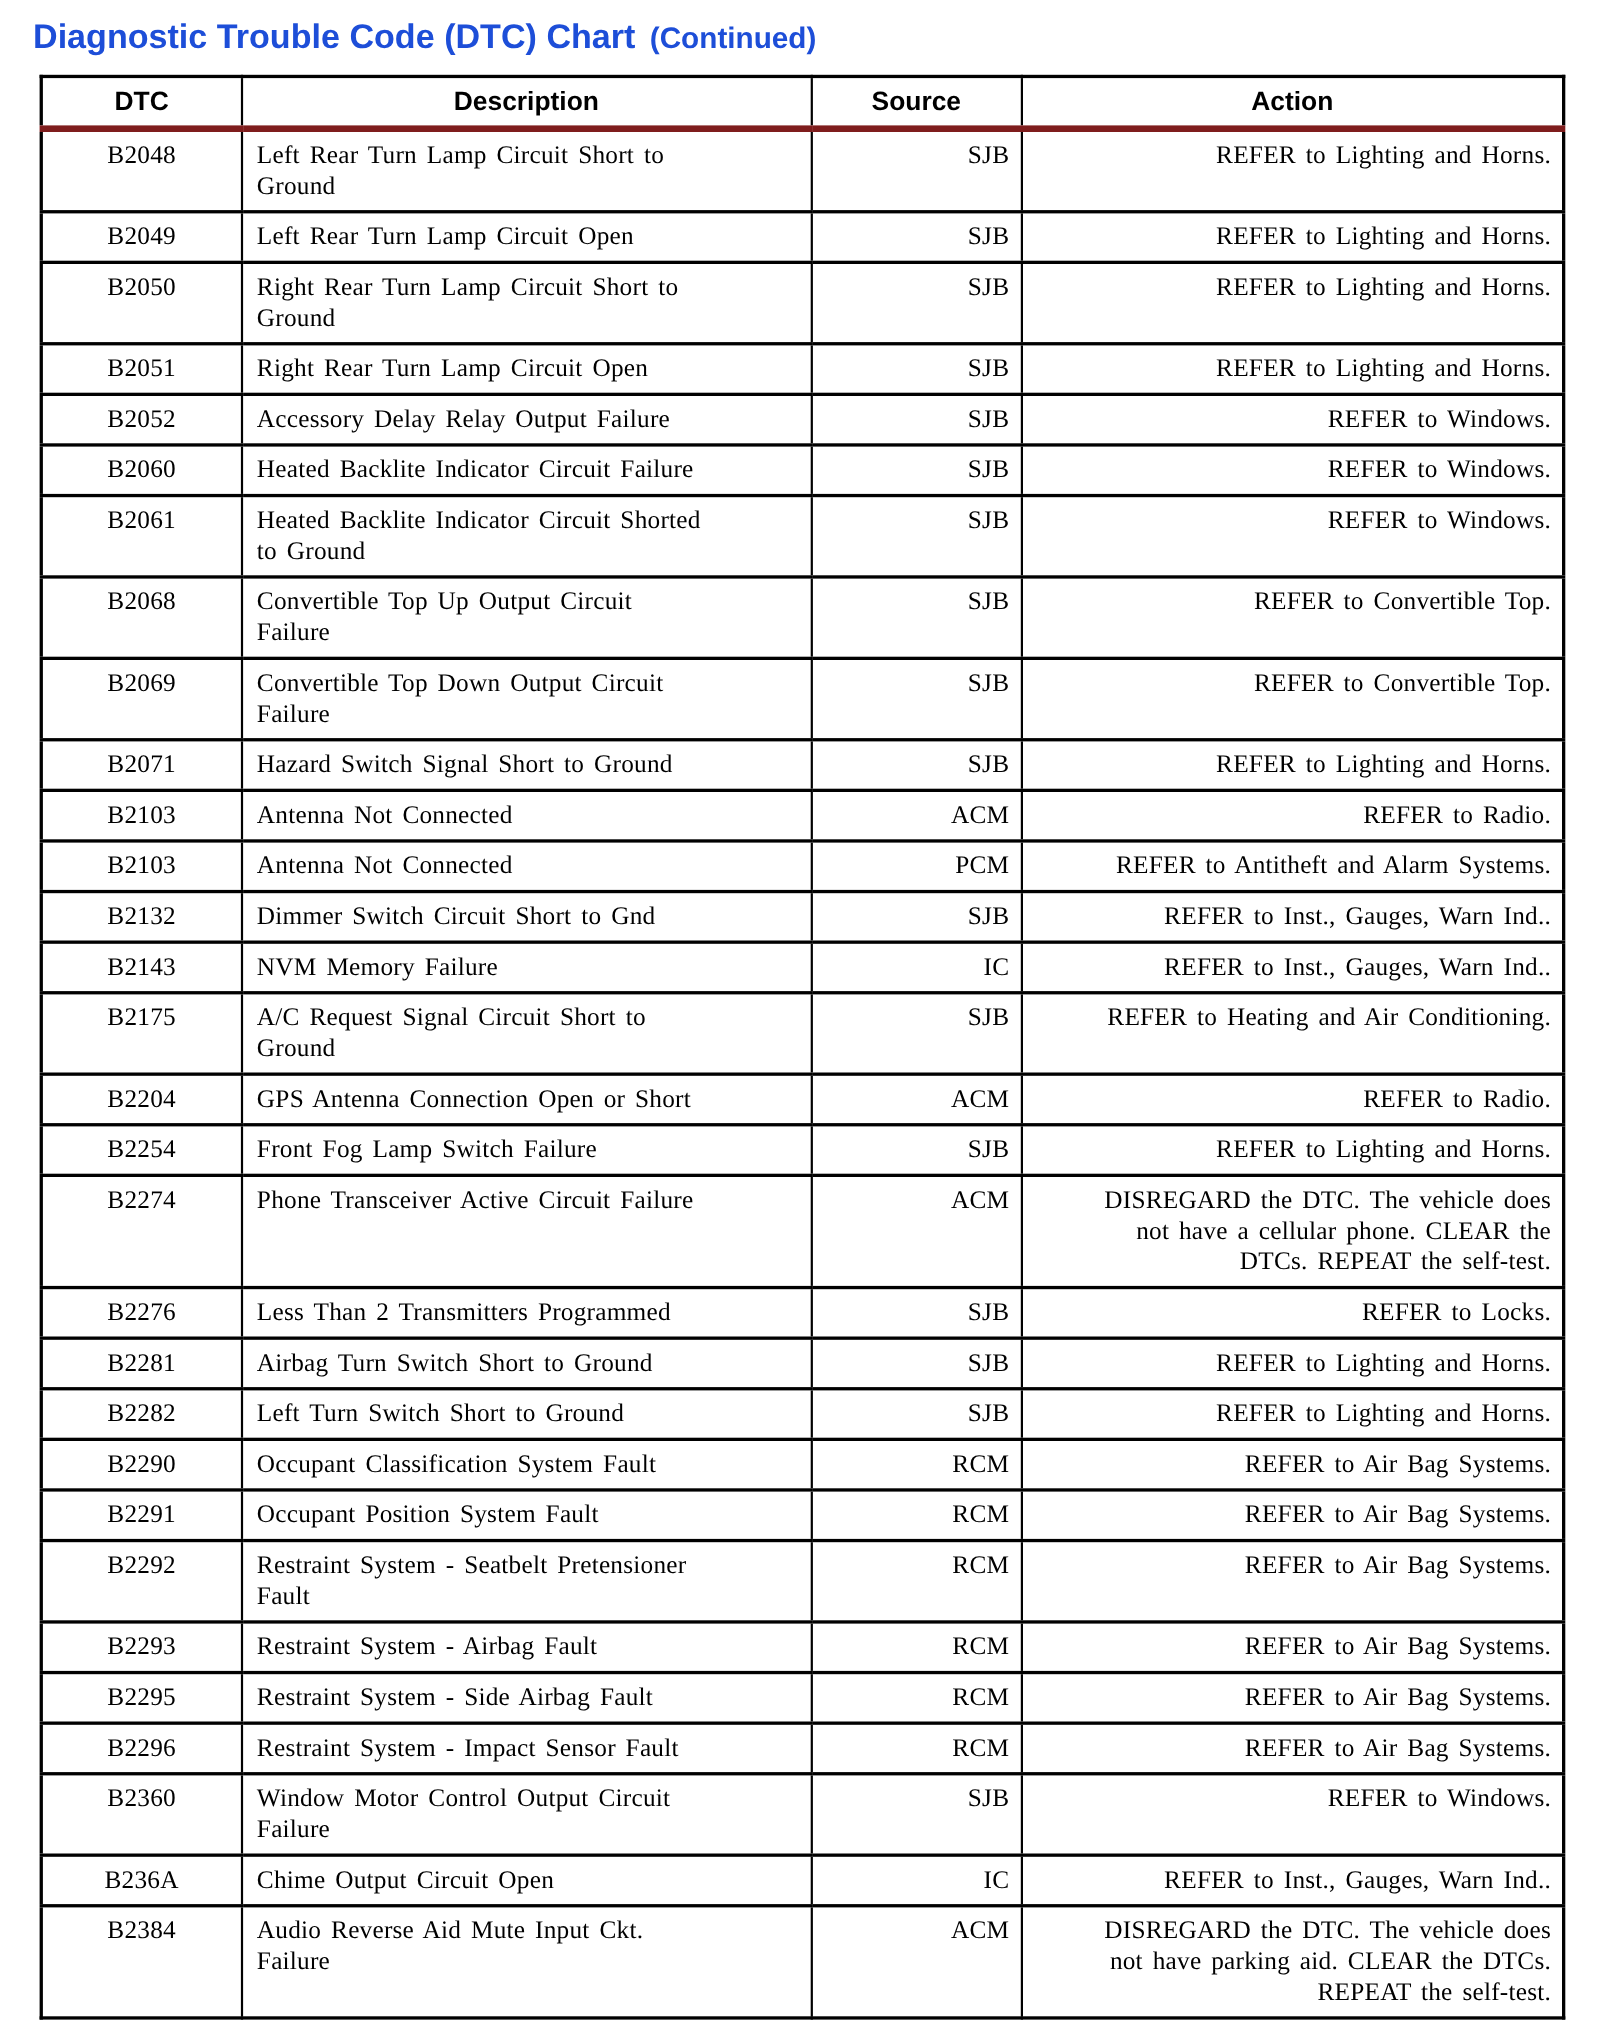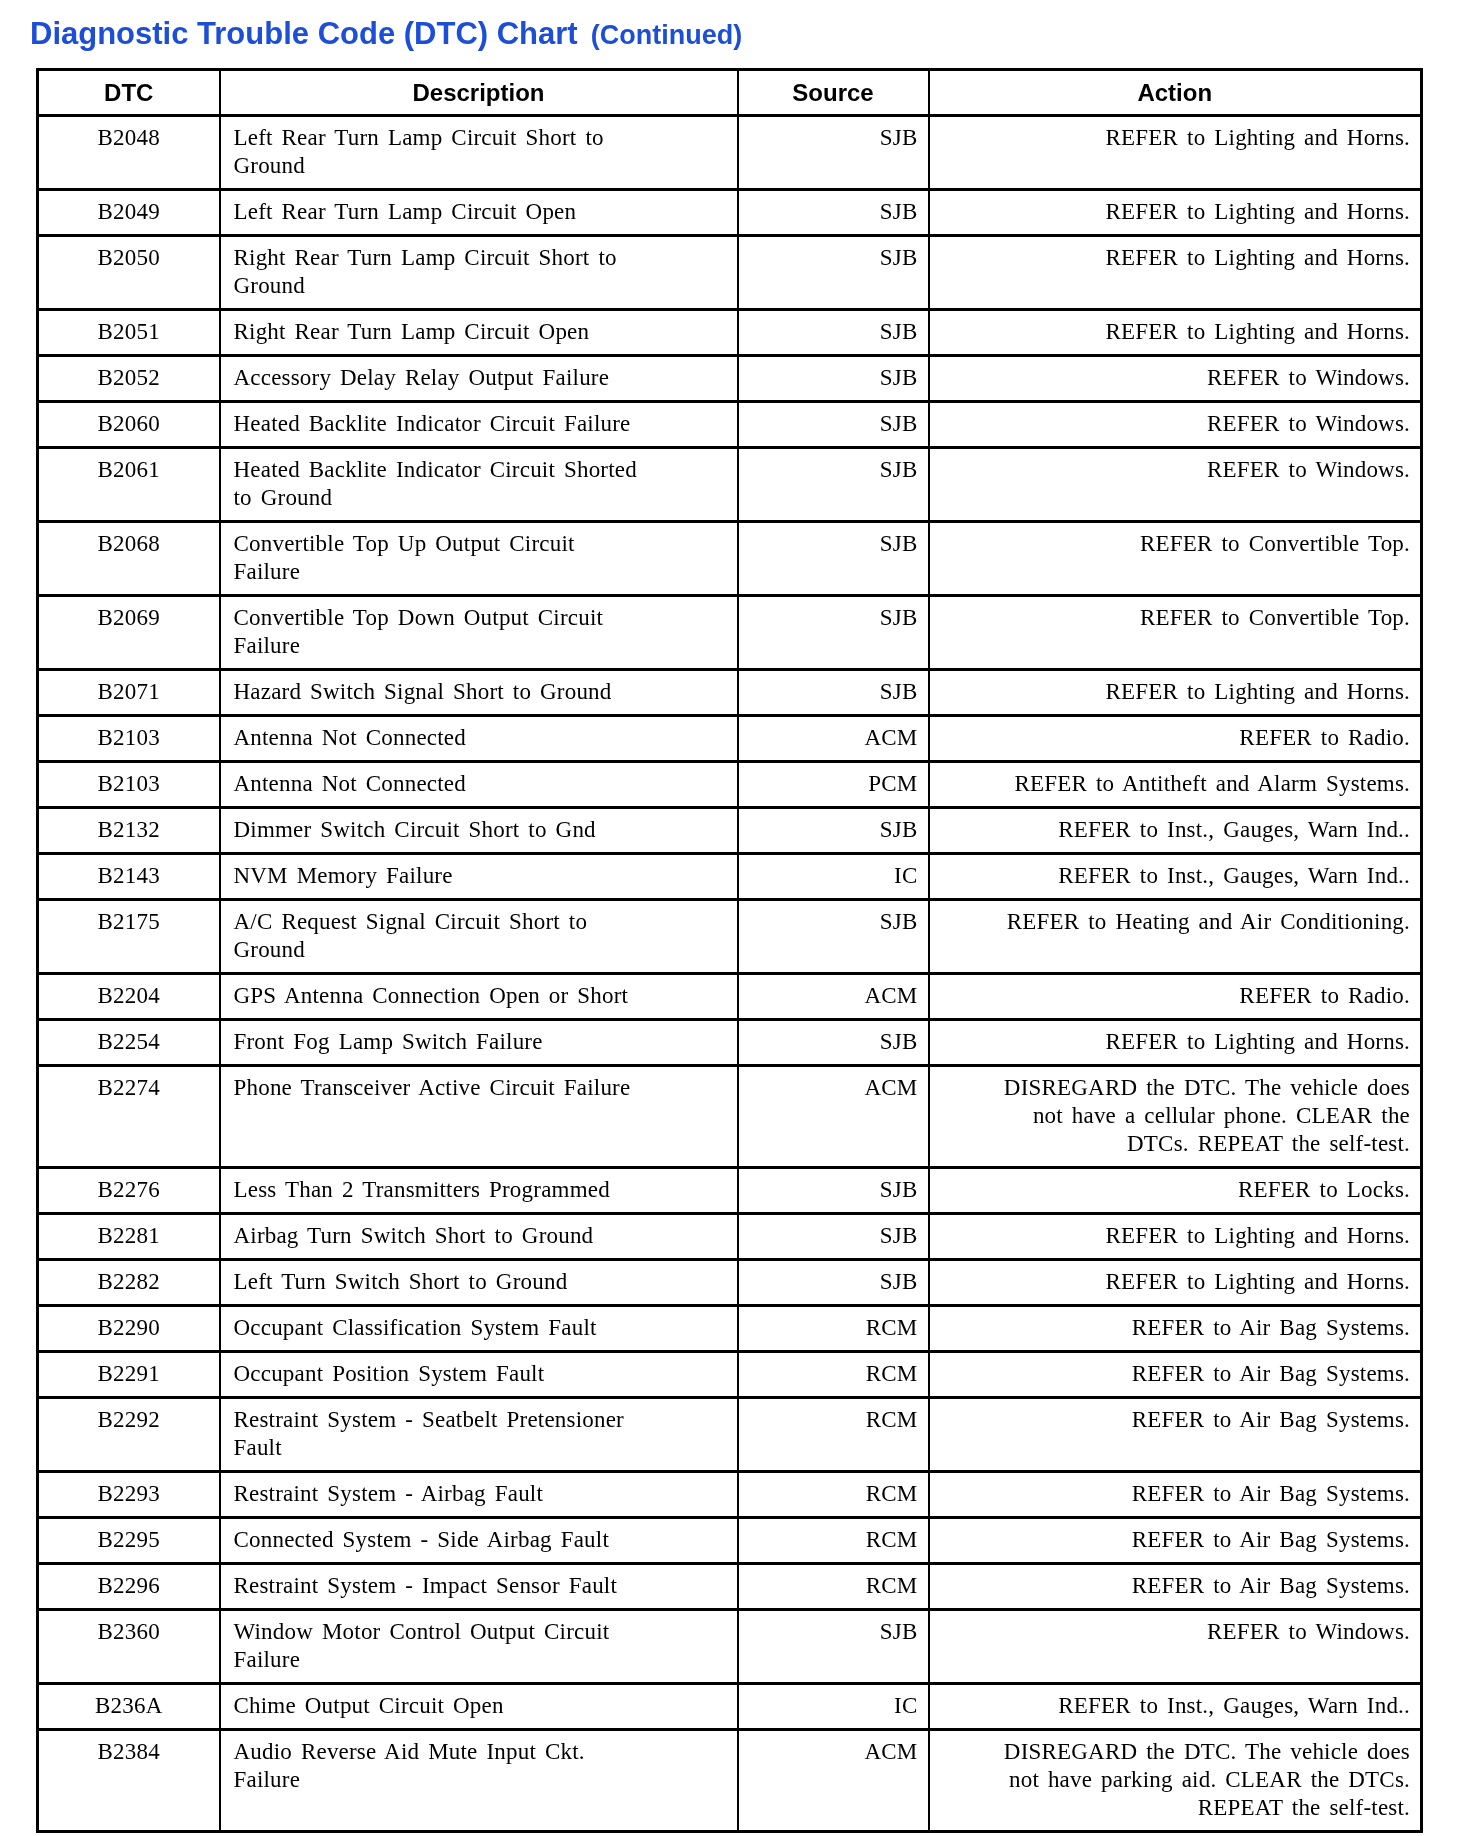--- a/index.html
+++ b/index.html
@@ -44,21 +44,21 @@
     vertical-align: top;
     box-sizing: border-box;
     overflow: hidden;
   }
   thead th {
     font-family: "Liberation Sans", "DejaVu Sans", sans-serif;
     font-weight: bold;
     font-size: 24px;
     text-align: center;
     padding: 8px 6px 7px;
-    border-bottom: 1px solid #7f1d1d;
+    border-bottom: 6px solid #7f1d1d;
   }
   tbody td {
     font-family: "Liberation Serif", "DejaVu Serif", serif;
     font-size: 23px;
     line-height: 28px;
     padding: 7px 10px 8px;
     border-top: 3px solid #000000;
     word-spacing: 3px;
     letter-spacing: 0.2px;
     white-space: pre-line;
@@ -246,21 +246,21 @@
     <td class="c-act">REFER to Air Bag Systems.</td>
   </tr>
         <tr>
     <td class="c-dtc">B2293</td>
     <td class="c-desc">Restraint System - Airbag Fault</td>
     <td class="c-src">RCM</td>
     <td class="c-act">REFER to Air Bag Systems.</td>
   </tr>
         <tr>
     <td class="c-dtc">B2295</td>
-    <td class="c-desc">Connected System - Side Airbag Fault</td>
+    <td class="c-desc">Restraint System - Side Airbag Fault</td>
     <td class="c-src">RCM</td>
     <td class="c-act">REFER to Air Bag Systems.</td>
   </tr>
         <tr>
     <td class="c-dtc">B2296</td>
     <td class="c-desc">Restraint System - Impact Sensor Fault</td>
     <td class="c-src">RCM</td>
     <td class="c-act">REFER to Air Bag Systems.</td>
   </tr>
         <tr>

